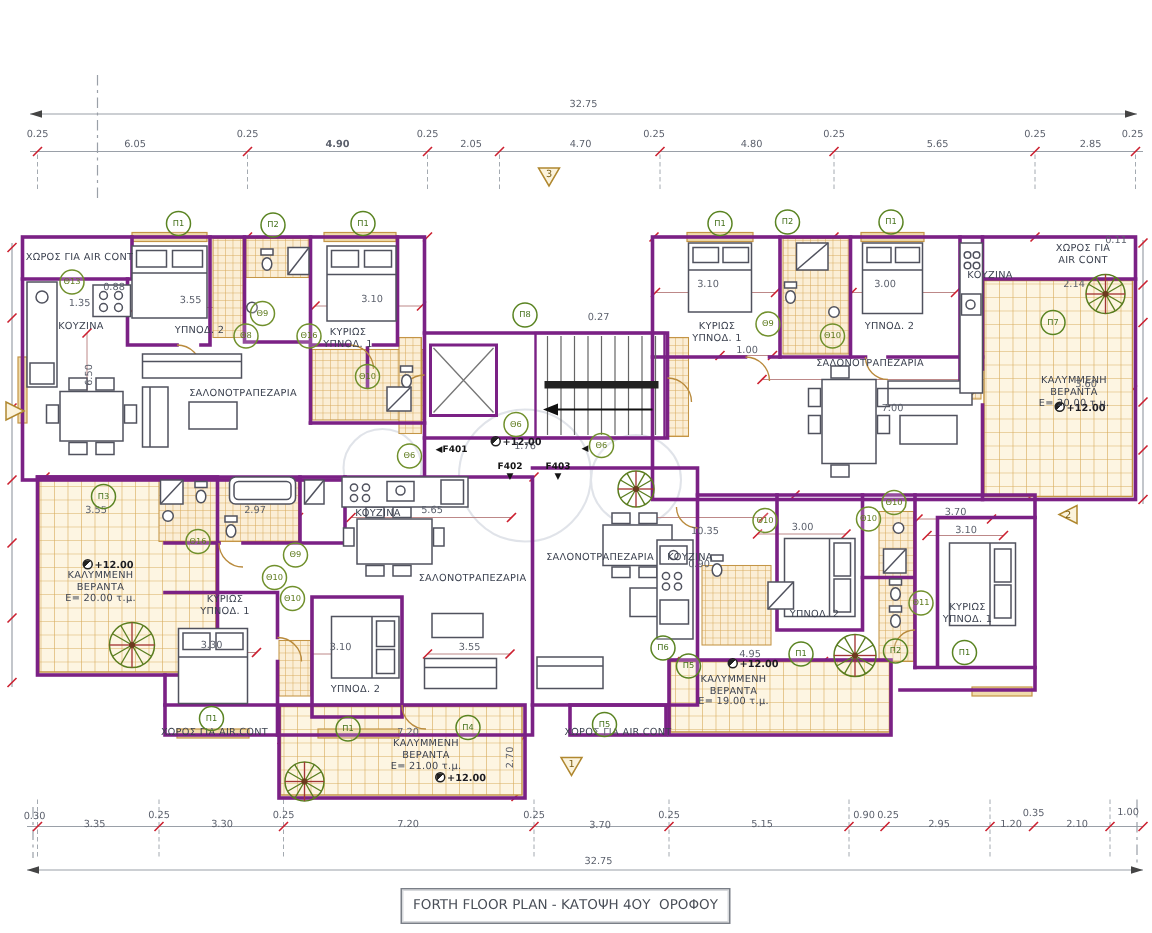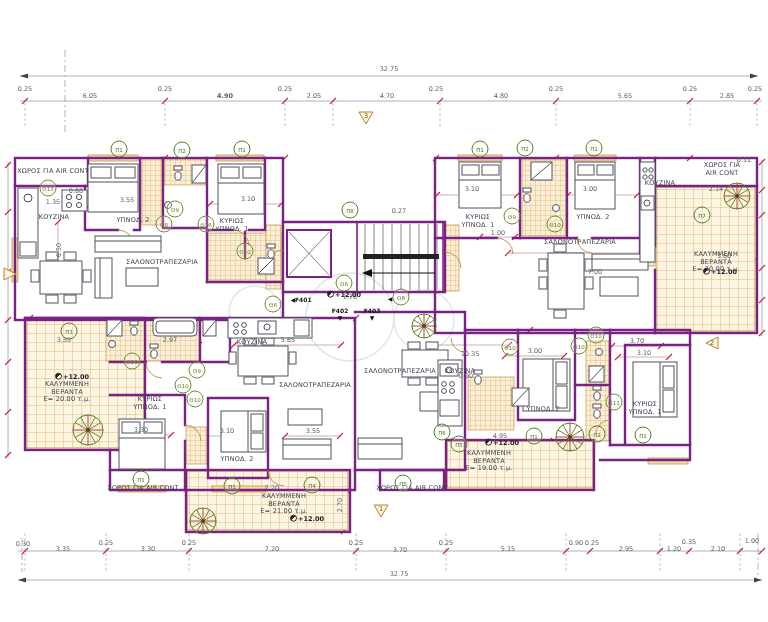--- a/index.html
+++ b/index.html
@@ -718,13 +718,16 @@
       <span class="tri" style="left: 381px; top: 513px;"><svg width="18" height="16">
           <polygon points="2,2 16,2 9,14" fill="#fbf3dc" stroke="#b08830" stroke-width="1"></polygon>
           <text x="9" y="8" font-size="6.5" fill="#7a5c10" text-anchor="middle" font-family="DejaVu Sans,sans-serif">1</text>
         </svg></span>
       <span class="tri" style="left: 10px; top: 276px;"><svg width="18" height="16">
           <polygon points="3,2 3,14 15,8" fill="#fbf3dc" stroke="#b08830" stroke-width="1"></polygon>
         </svg></span>
     </div>
 
 
+  <div id="titleblock">
+    <span>FORTH FLOOR PLAN - ΚΑΤΟΨΗ 4ΟΥ  ΟΡΟΦΟΥ</span>
+  </div>
 </div>
 
 </body></html>

